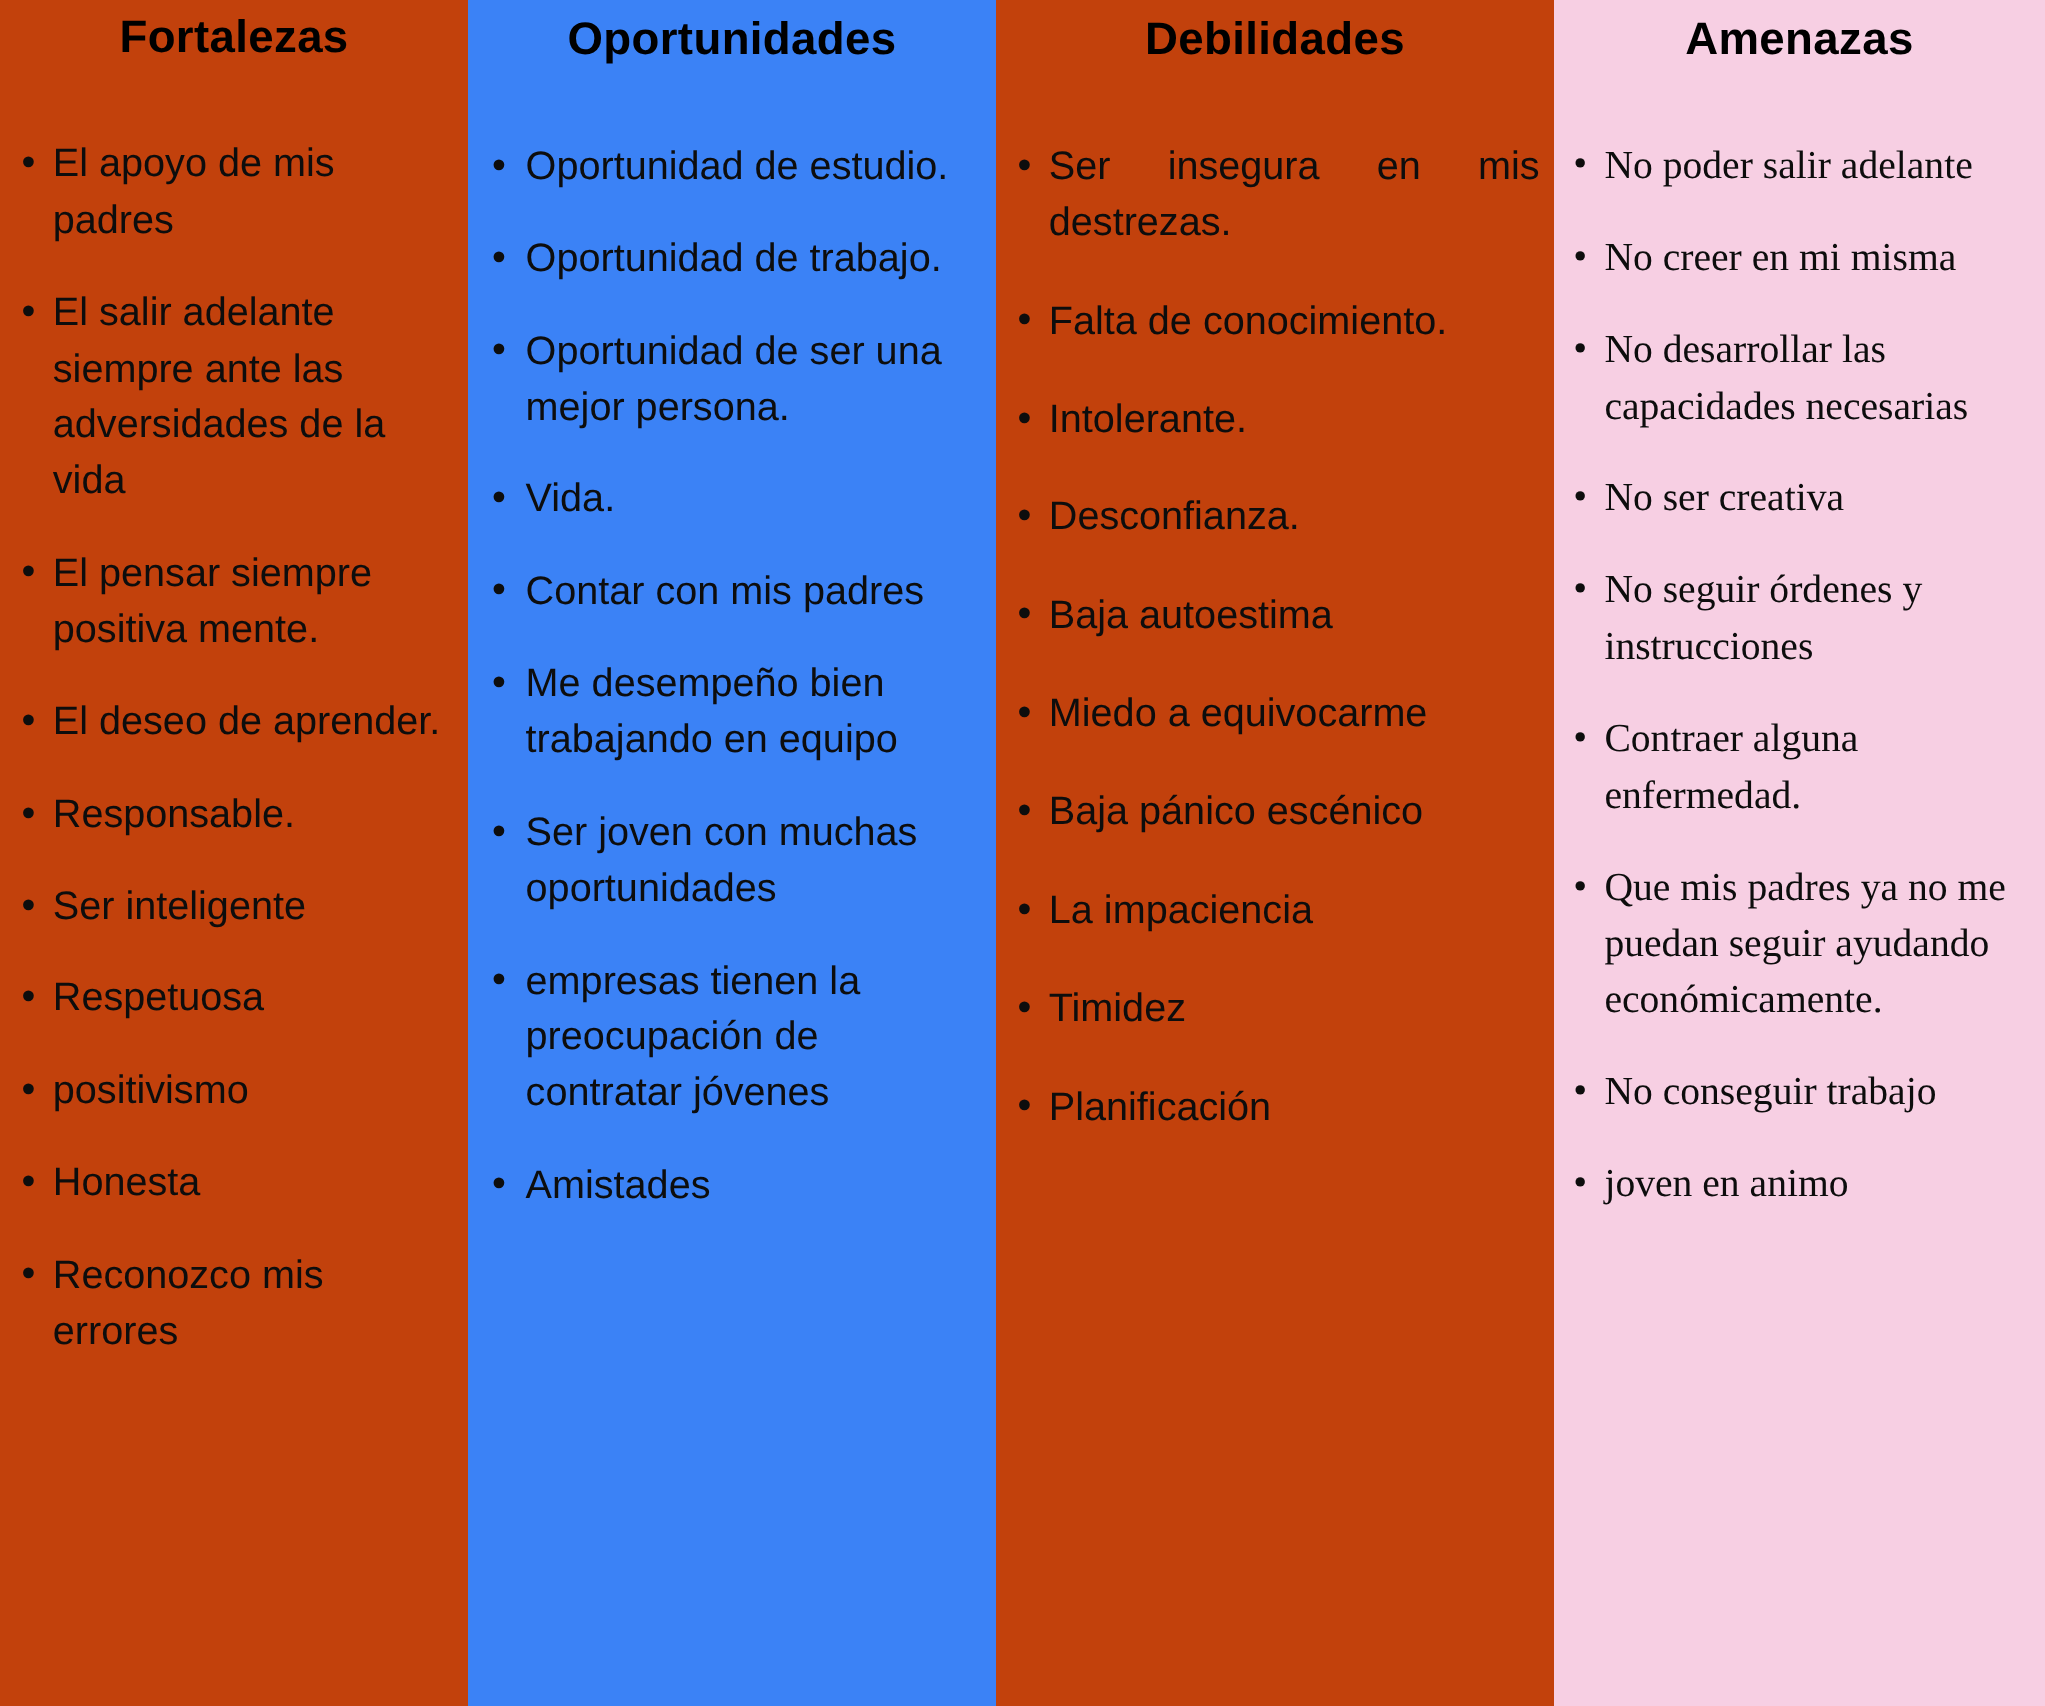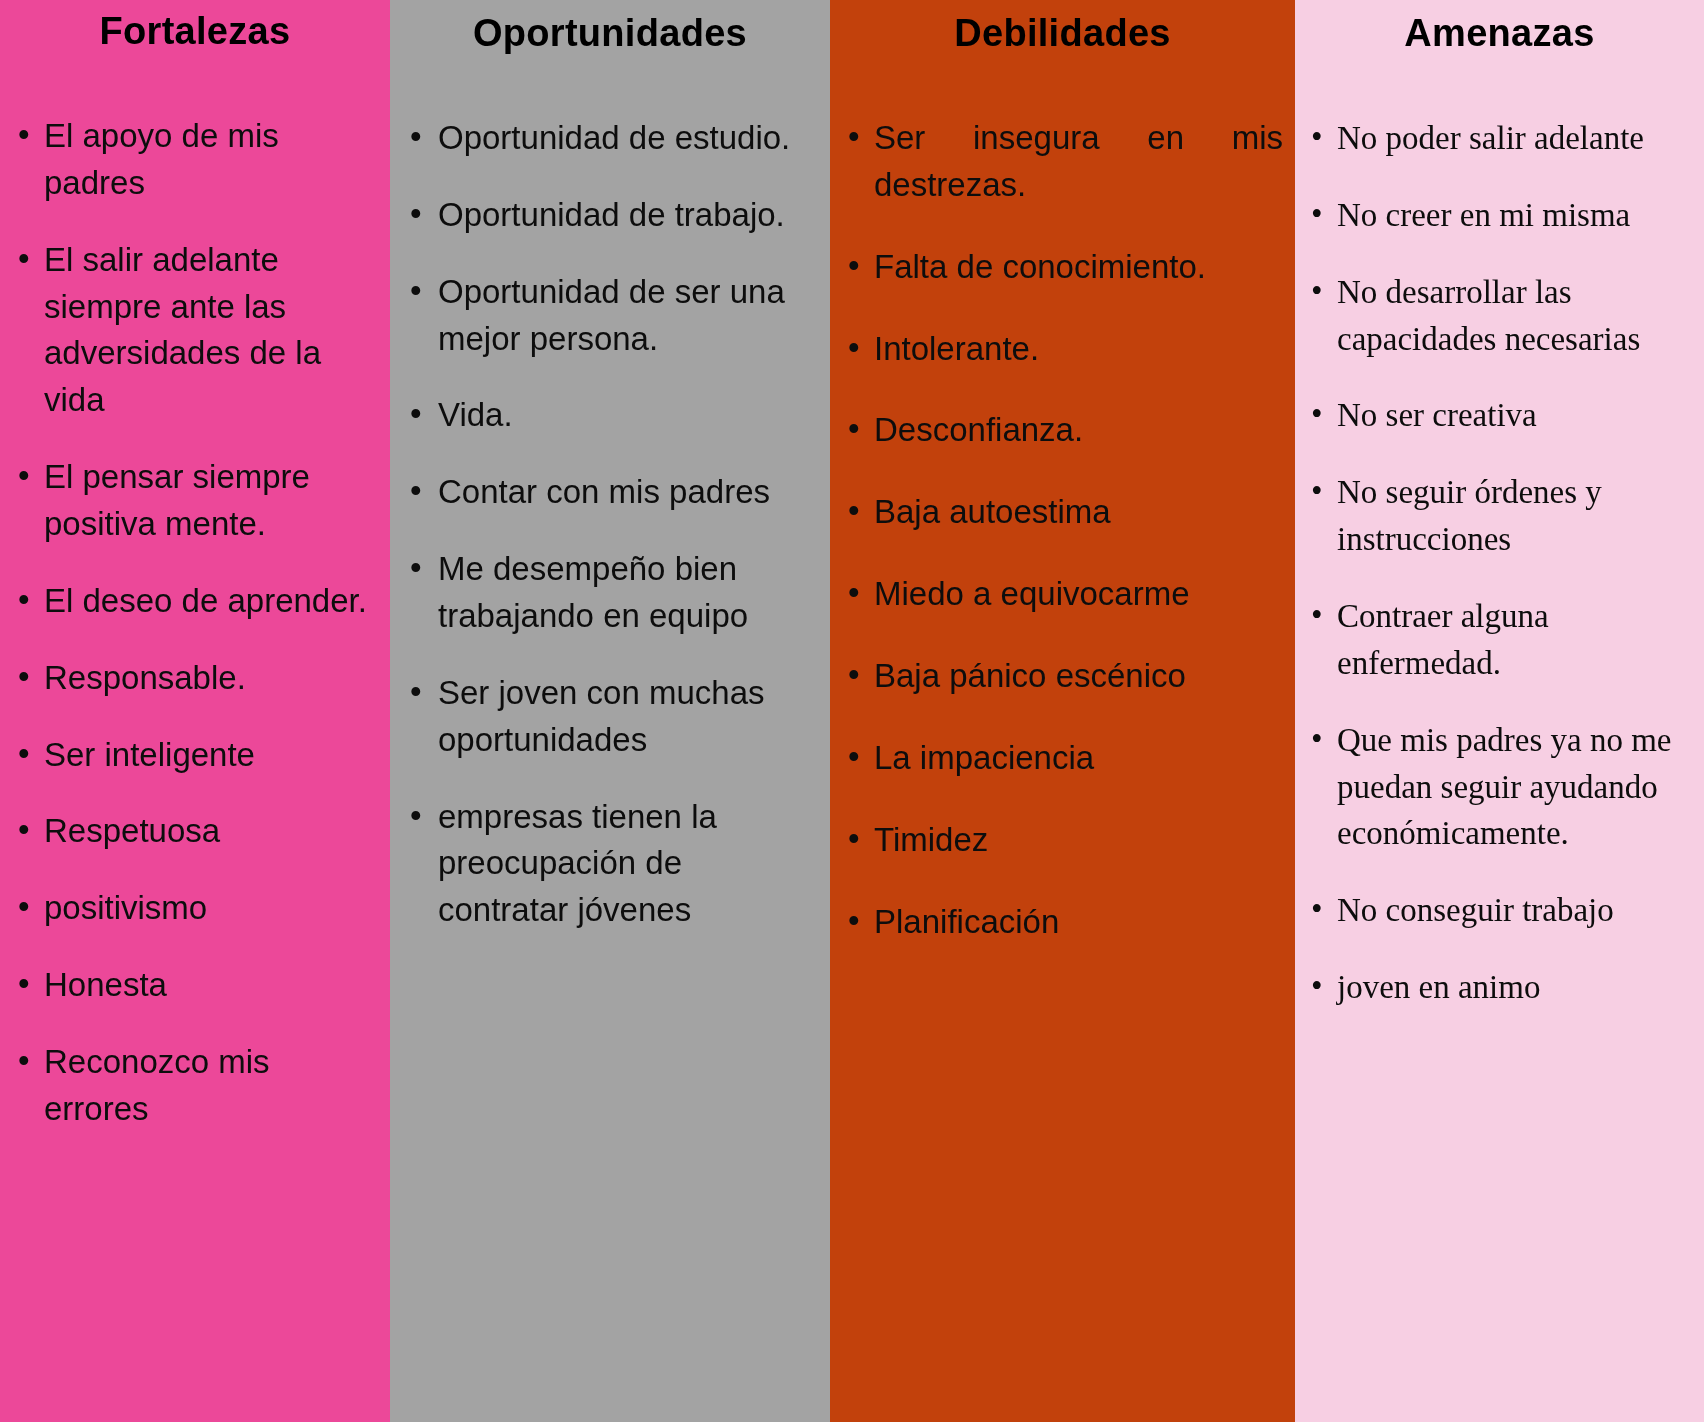--- a/index.html
+++ b/index.html
@@ -17,22 +17,22 @@
     display: grid;
     grid-template-columns: 390px 440px 465px 409px;
     width: 1704px;
     height: 1422px;
   }
   .column {
     box-sizing: border-box;
     padding: 0;
     overflow: hidden;
   }
-  .col-strengths   { background: #ec4899; }
-  .col-opportunities { background: #a3a3a3; }
+  .col-strengths   { background: #c2410c; }
+  .col-opportunities { background: #3b82f6; }
   .col-weaknesses  { background: #c2410c; }
   .col-threats     { background: #f7cfe3; }
 
   .col-title {
     font-size: 38px;
     font-weight: bold;
     text-align: center;
     color: #000000;
     padding: 12px 4px 0 4px;
     letter-spacing: 0.3px;
@@ -102,20 +102,21 @@
     <div class="col-title">Oportunidades</div>
     <ul class="items">
       <li>Oportunidad de estudio.</li>
       <li>Oportunidad de trabajo.</li>
       <li>Oportunidad de ser una mejor persona.</li>
       <li>Vida.</li>
       <li>Contar con mis padres</li>
       <li>Me desempeño bien trabajando en equipo</li>
       <li>Ser joven con muchas oportunidades</li>
       <li>empresas tienen la preocupación de contratar jóvenes</li>
+      <li>Amistades</li>
     </ul>
   </div>
 
   <div class="column col-weaknesses">
     <div class="col-title">Debilidades</div>
     <ul class="items">
       <li class="justify">Ser insegura en mis destrezas.</li>
       <li>Falta de conocimiento.</li>
       <li>Intolerante.</li>
       <li>Desconfianza.</li>

